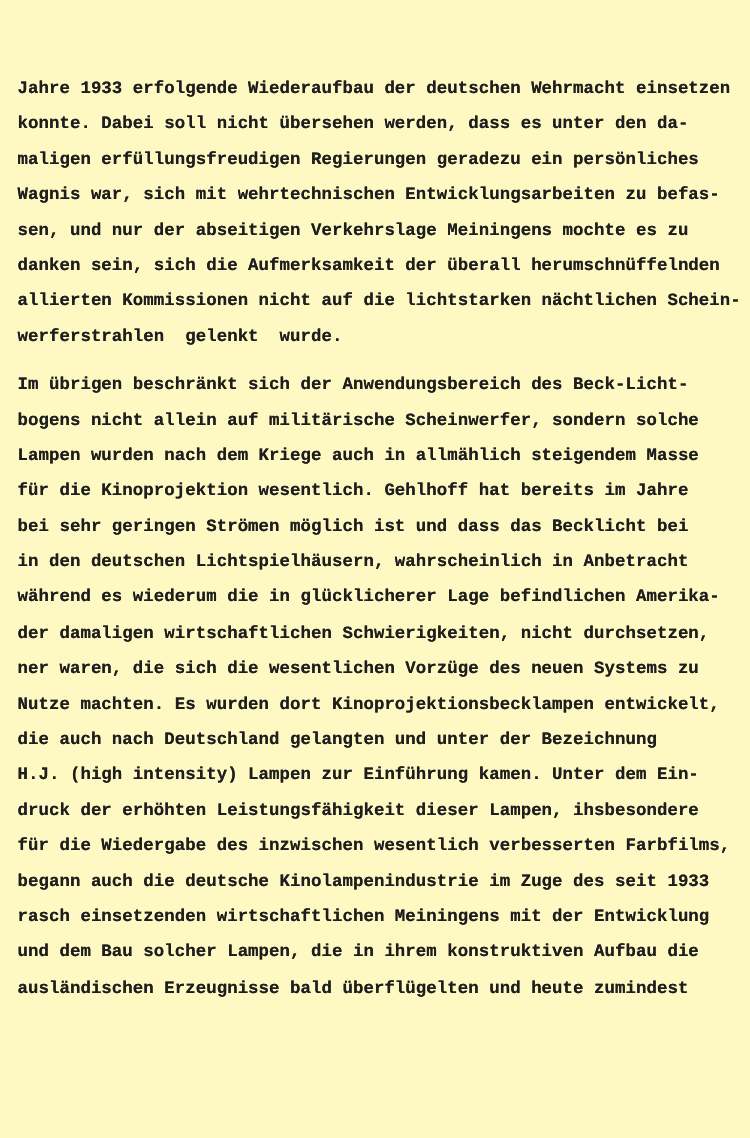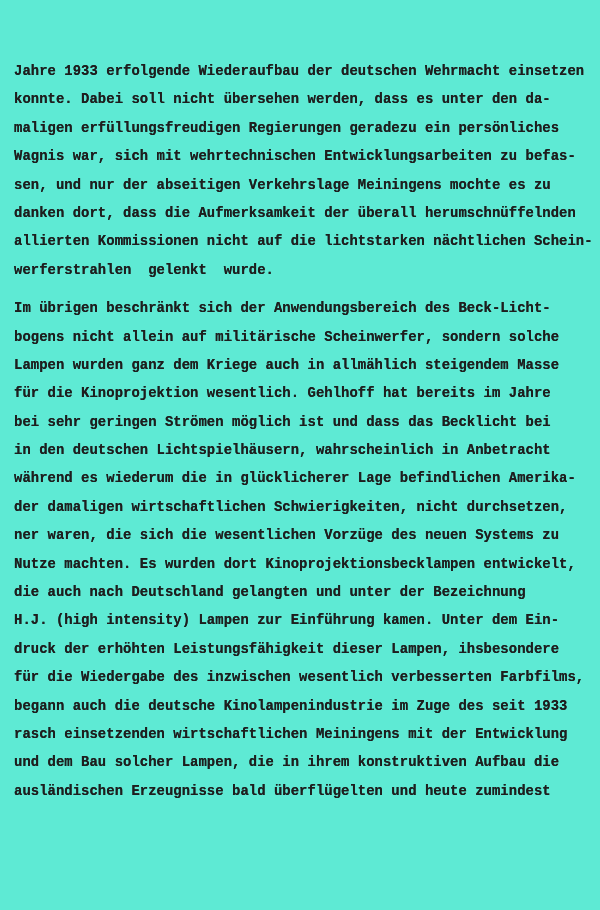--- a/index.html
+++ b/index.html
@@ -12,21 +12,21 @@
     background: #ffffff;
     overflow: hidden;
     position: relative;
   }
   .doc-page {
     position: absolute;
     left: 0;
     top: 0;
     width: 600px;
     height: 910px;
-    background: #5eead4;
+    background: #fef9c3;
     padding: 57px 6px 0 14px;
     box-sizing: border-box;
   }
   .doc-text {
     width: 100%;
   }
   .para {
     margin: 0 0 10px 0;
   }
   .line {
@@ -45,28 +45,28 @@
 <body>
 
 <div class="doc-page">
   <div class="doc-text">
       <div class="para">
         <div class="line">Jahre 1933 erfolgende Wiederaufbau der deutschen Wehrmacht einsetzen</div>
         <div class="line">konnte. Dabei soll nicht übersehen werden, dass es unter den da-</div>
         <div class="line">maligen erfüllungsfreudigen Regierungen geradezu ein persönliches</div>
         <div class="line">Wagnis war, sich mit wehrtechnischen Entwicklungsarbeiten zu befas-</div>
         <div class="line">sen, und nur der abseitigen Verkehrslage Meiningens mochte es zu</div>
-        <div class="line">danken dort, dass die Aufmerksamkeit der überall herumschnüffelnden</div>
+        <div class="line">danken sein, sich die Aufmerksamkeit der überall herumschnüffelnden</div>
         <div class="line">allierten Kommissionen nicht auf die lichtstarken nächtlichen Schein-</div>
         <div class="line">werferstrahlen  gelenkt  wurde.</div>
       </div>
       <div class="para">
         <div class="line">Im übrigen beschränkt sich der Anwendungsbereich des Beck-Licht-</div>
         <div class="line">bogens nicht allein auf militärische Scheinwerfer, sondern solche</div>
-        <div class="line">Lampen wurden ganz dem Kriege auch in allmählich steigendem Masse</div>
+        <div class="line">Lampen wurden nach dem Kriege auch in allmählich steigendem Masse</div>
         <div class="line">für die Kinoprojektion wesentlich. Gehlhoff hat bereits im Jahre</div>
         <div class="line">bei sehr geringen Strömen möglich ist und dass das Becklicht bei</div>
         <div class="line">in den deutschen Lichtspielhäusern, wahrscheinlich in Anbetracht</div>
         <div class="line">während es wiederum die in glücklicherer Lage befindlichen Amerika-</div>
         <div class="line">der damaligen wirtschaftlichen Schwierigkeiten, nicht durchsetzen,</div>
         <div class="line">ner waren, die sich die wesentlichen Vorzüge des neuen Systems zu</div>
         <div class="line">Nutze machten. Es wurden dort Kinoprojektionsbecklampen entwickelt,</div>
         <div class="line">die auch nach Deutschland gelangten und unter der Bezeichnung</div>
         <div class="line">H.J. (high intensity) Lampen zur Einführung kamen. Unter dem Ein-</div>
         <div class="line">druck der erhöhten Leistungsfähigkeit dieser Lampen, ihsbesondere</div>

